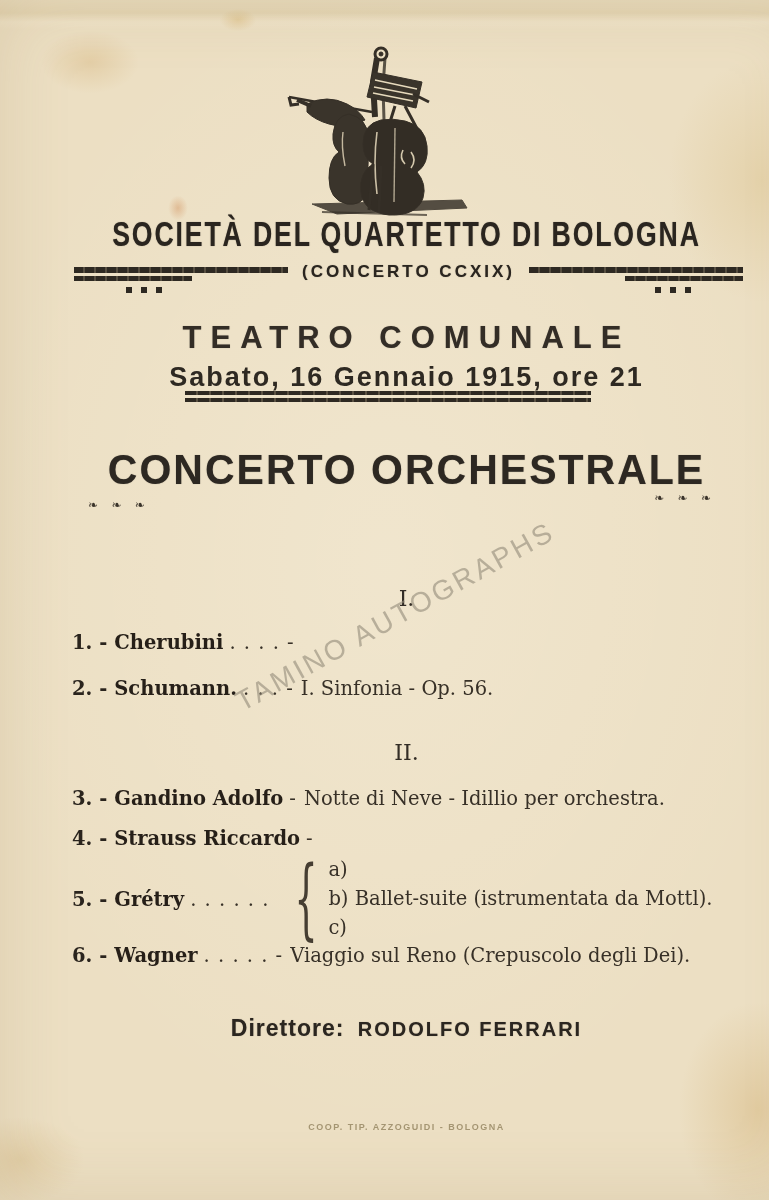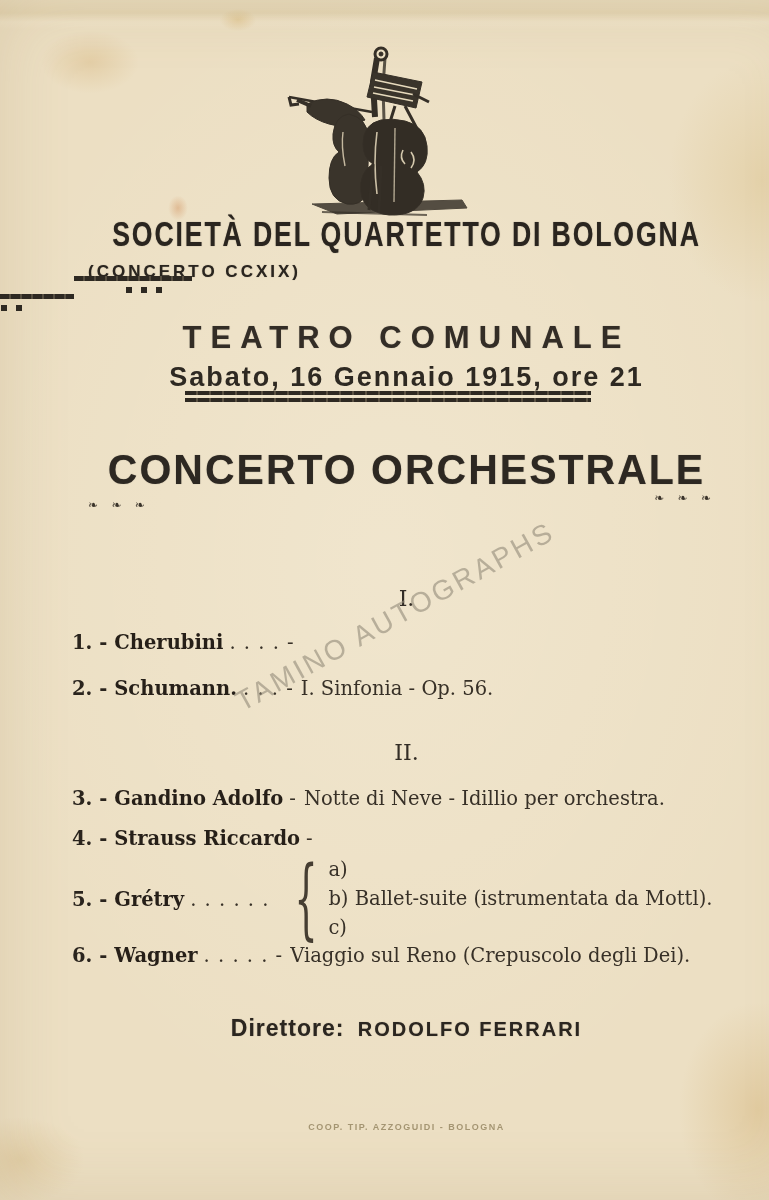--- a/index.html
+++ b/index.html
@@ -28,21 +28,21 @@
   
   .society{
     position:absolute;top:218px;left:0;width:100%;
     text-align:center;font-weight:700;font-size:29px;margin:0;
     letter-spacing:2px;color:#2a251f;
     transform:scale(0.92,1.22);
     text-shadow:0 0 1px rgba(42,37,31,0.45);
   }
   .concert-row{
     position:absolute;top:264px;left:74px;right:70px;
-    display:flex;align-items:flex-start;justify-content:space-between;flex-direction:column;
+    display:flex;align-items:flex-start;justify-content:space-between;
   }
   .rule-group{position:relative;flex:1;height:34px;}
   .bar{position:absolute;background:repeating-linear-gradient(90deg,#2e2922 0 9px,#564e40 9px 11px);}
   .rule-left .bar-long{top:3px;left:0;right:0;height:6px;}
   .rule-left .bar-short{top:12px;left:0;width:118px;height:5px;}
   .rule-right .bar-long{top:3px;left:0;right:0;height:6px;}
   .rule-right .bar-short{top:12px;right:0;width:118px;height:5px;}
   .dots{position:absolute;top:23px;display:flex;gap:9px;}
   .rule-left .dots{left:52px;}
   .rule-right .dots{right:52px;}

